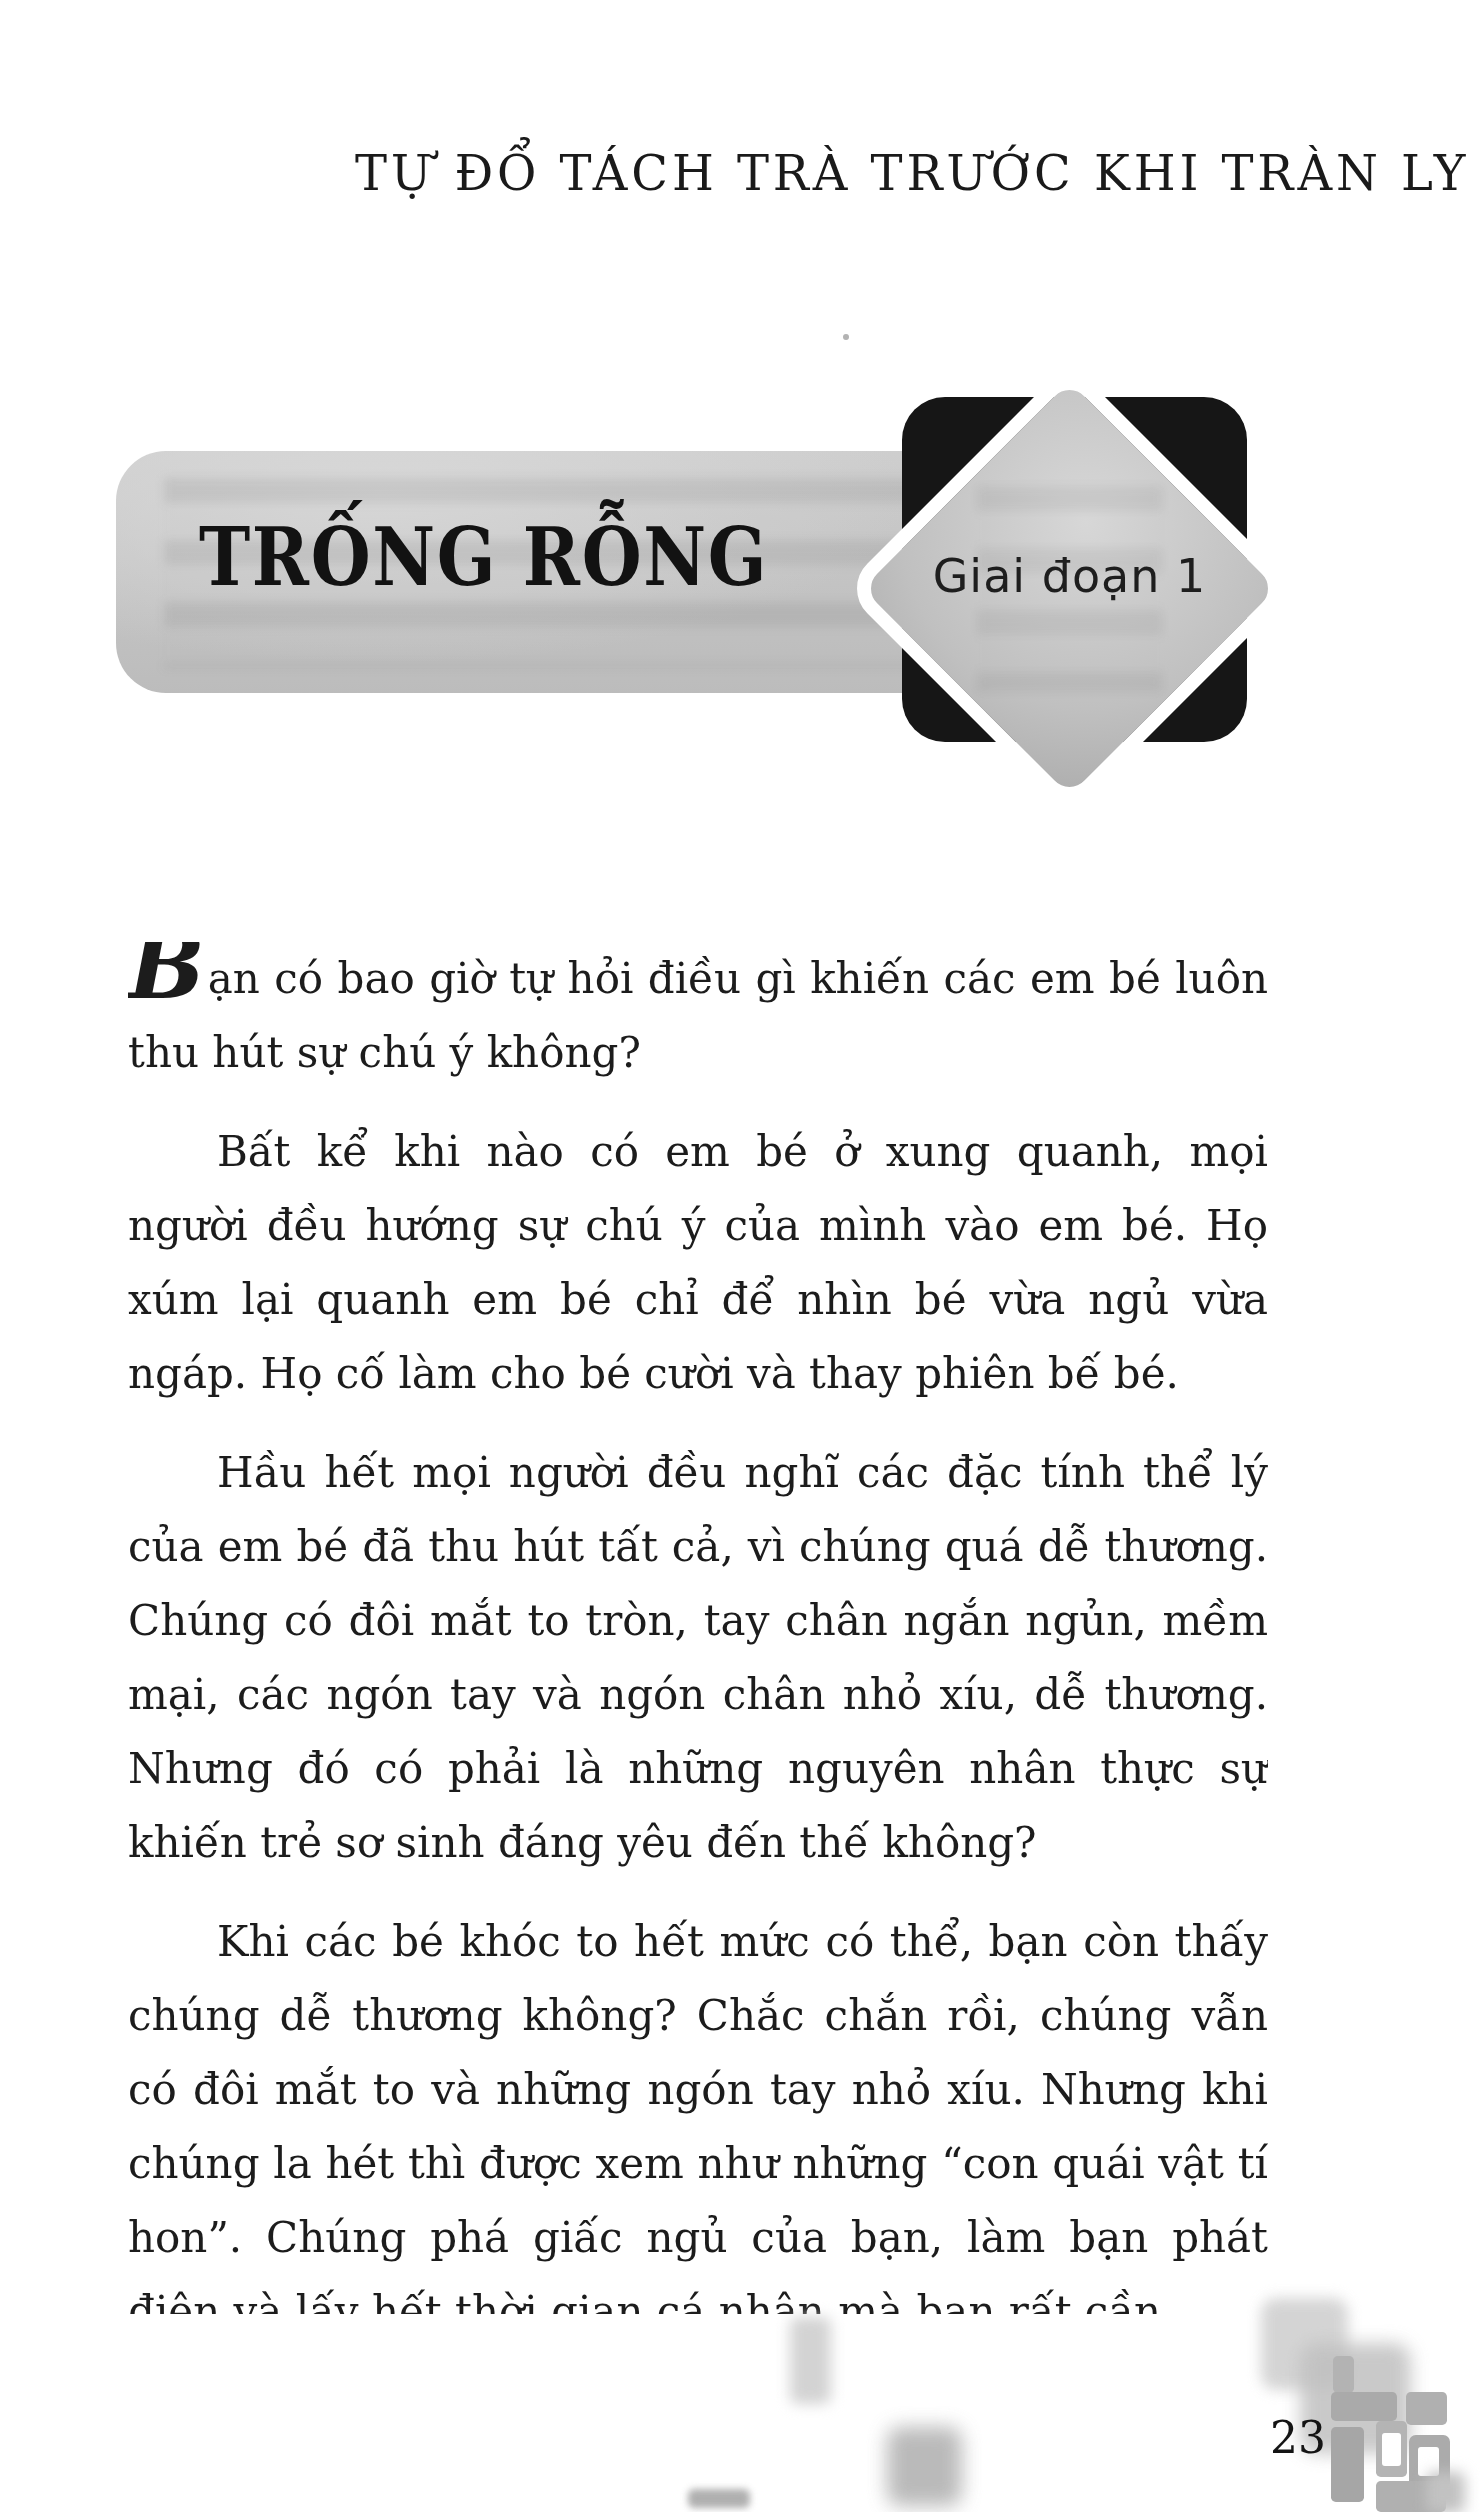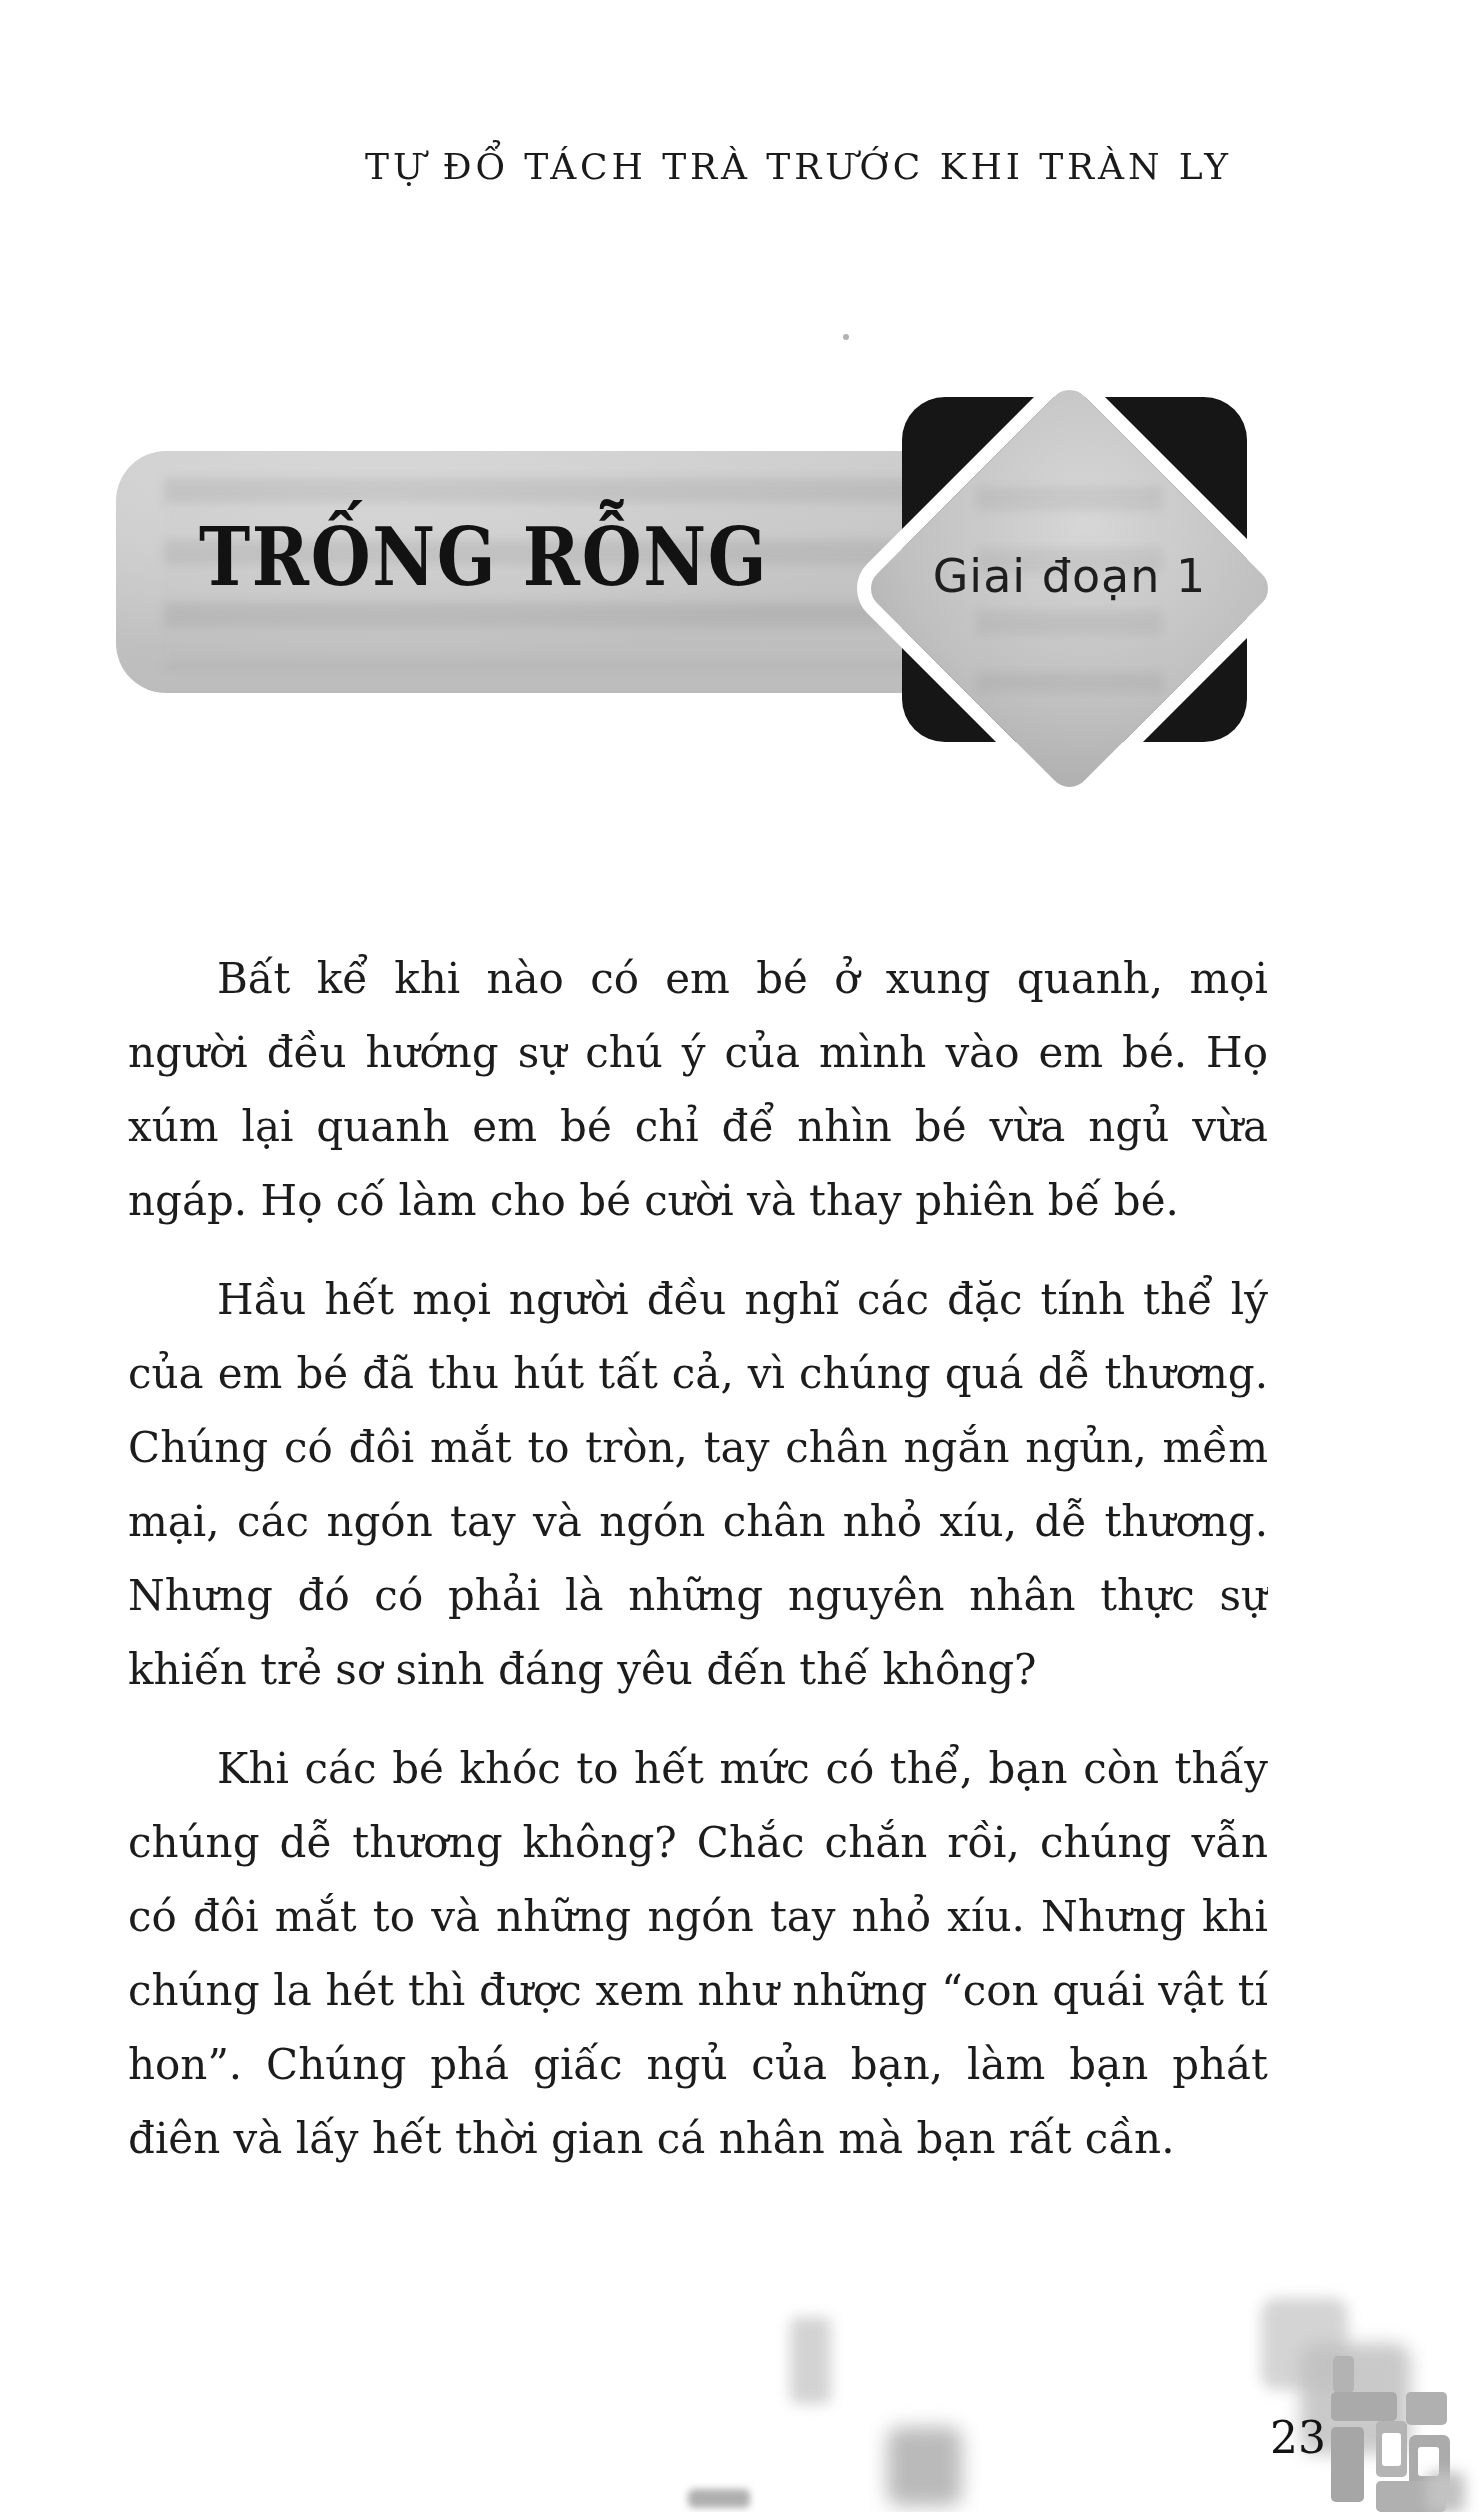--- a/index.html
+++ b/index.html
@@ -7,22 +7,22 @@
     position:relative;
     width:1480px;height:2512px;
     background:#ffffff;
     overflow:hidden;
     font-family:"DejaVu Serif", serif;
     color:#1c1c1c;
   }
 
   
   .running-header{
-    position:absolute;left:365px;top:147px;
-    font-size:36px;line-height:1.1;
+    position:absolute;left:355px;top:147px;
+    font-size:48px;line-height:1.1;
     letter-spacing:3.9px;
     color:#1a1a1a;
     white-space:nowrap;
   }
 
   
   .speck{
     position:absolute;left:843px;top:334px;
     width:5.8px;height:5.8px;border-radius:50%;
     background:#8a8a8a;opacity:.65;
@@ -150,20 +150,21 @@
   <div class="diamond">
     <div class="diamond-inner">
       <div class="ghost"></div>
       <span class="stage-label">Giai đoạn 1</span>
     </div>
   </div>
 
   <h1 class="chapter-title">TRỐNG RỖNG</h1>
 
   <main class="body-text">
+      <p><span class="dropcap">B</span>ạn có bao giờ tự hỏi điều gì khiến các em bé luôn thu hút sự chú ý không?</p>
       <p class="indent">Bất kể khi nào có em bé ở xung quanh, mọi người đều hướng sự chú ý của mình vào em bé. Họ xúm lại quanh em bé chỉ để nhìn bé vừa ngủ vừa ngáp. Họ cố làm cho bé cười và thay phiên bế bé.</p>
       <p class="indent">Hầu hết mọi người đều nghĩ các đặc tính thể lý của em bé đã thu hút tất cả, vì chúng quá dễ thương. Chúng có đôi mắt to tròn, tay chân ngắn ngủn, mềm mại, các ngón tay và ngón chân nhỏ xíu, dễ thương. Nhưng đó có phải là những nguyên nhân thực sự khiến trẻ sơ sinh đáng yêu đến thế không?</p>
       <p class="indent">Khi các bé khóc to hết mức có thể, bạn còn thấy chúng dễ thương không? Chắc chắn rồi, chúng vẫn có đôi mắt to và những ngón tay nhỏ xíu. Nhưng khi chúng la hét thì được xem như những “con quái vật tí hon”. Chúng phá giấc ngủ của bạn, làm bạn phát điên và lấy hết thời gian cá nhân mà bạn rất cần.</p>
     </main>
 
   <div class="page-number">23</div>
 
   <div class="artifact a-faint-t blur7"></div>
   <div class="artifact a-small-bar blur4"></div>
   <div class="artifact a-dark-blob blur10"></div>

